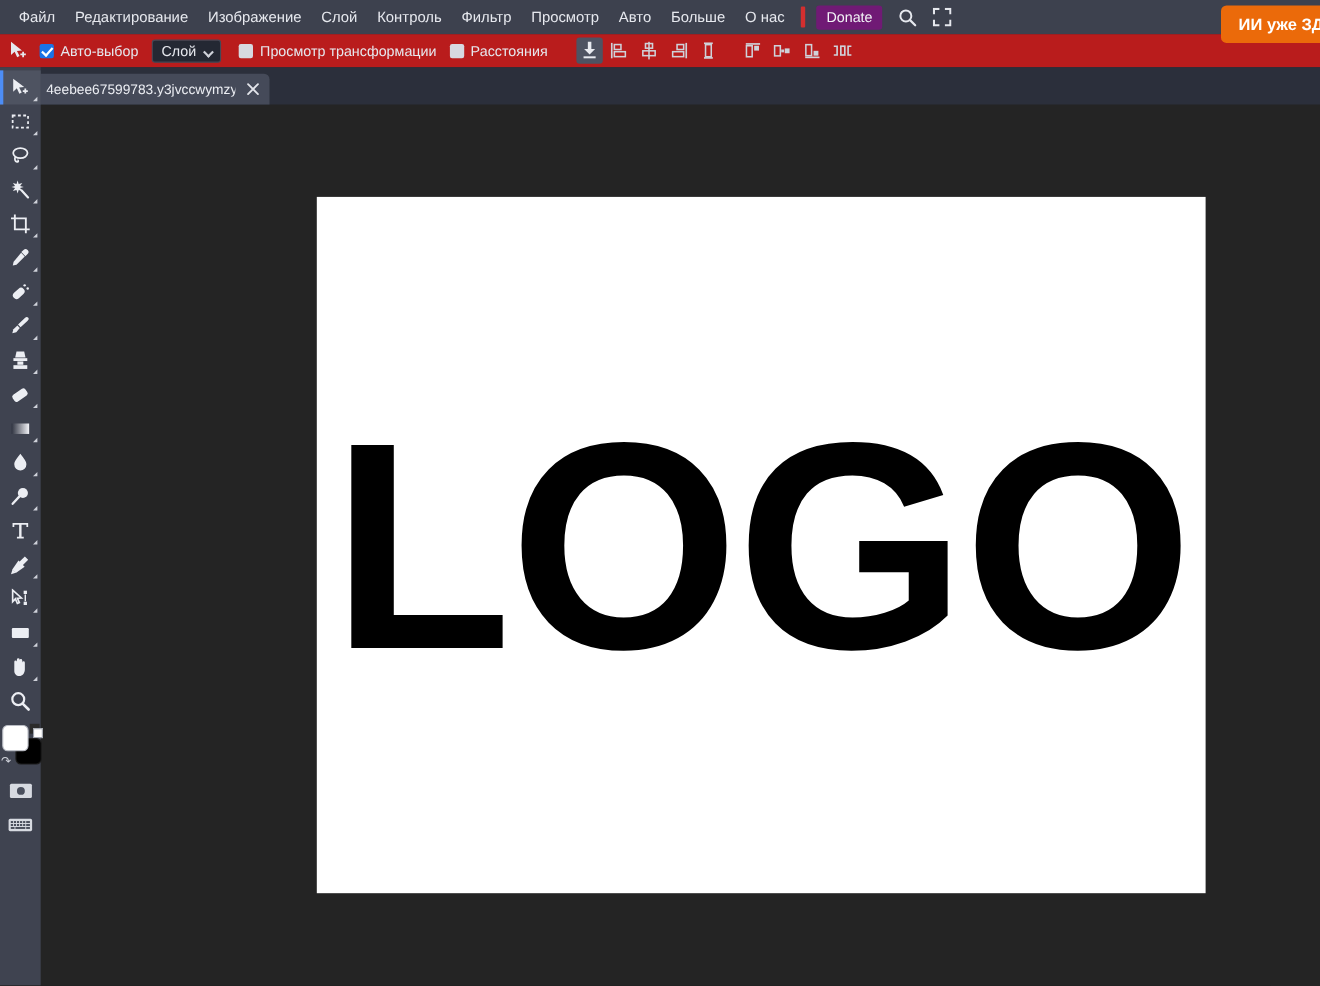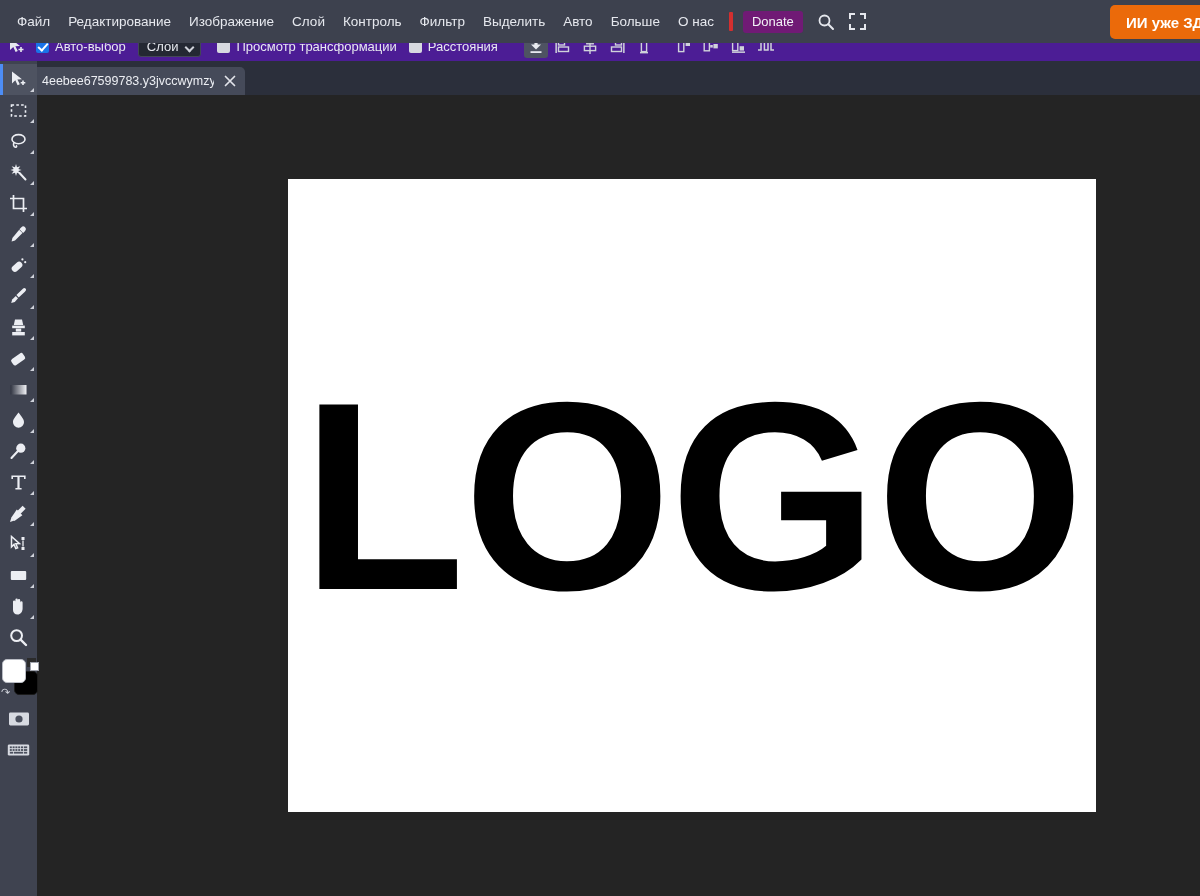--- a/index.html
+++ b/index.html
@@ -17,21 +17,21 @@
     width: 1200px;
     height: 896px;
     background: #242424;
   }
 
   
   .menubar {
     position: absolute;
     top: 0; left: 0;
     width: 1200px;
-    height: 43px;
+    height: 31px;
     background: #3d414e;
     display: flex;
     align-items: center;
     padding-left: 8px;
     z-index: 30;
   }
   .menu-item {
     color: #e6e8ee;
     font-size: 13.5px;
     line-height: 31px;
@@ -83,21 +83,21 @@
     z-index: 40;
     cursor: pointer;
   }
 
   
   .optbar {
     position: absolute;
     top: 31px; left: 0;
     width: 1200px;
     height: 30px;
-    background: #4c1d95;
+    background: #b91c1c;
     display: flex;
     align-items: center;
     padding-left: 6px;
     z-index: 25;
   }
   .opt-tool-icon {
     width: 22px; height: 22px;
     display: flex; align-items: center; justify-content: center;
     margin-right: 8px;
     cursor: pointer;
@@ -326,21 +326,21 @@
 
 <div id="app">
 
   <div class="menubar">
     <div class="menu-item">Файл</div>
     <div class="menu-item">Редактирование</div>
     <div class="menu-item">Изображение</div>
     <div class="menu-item">Слой</div>
     <div class="menu-item">Контроль</div>
     <div class="menu-item">Фильтр</div>
-    <div class="menu-item">Выделить</div>
+    <div class="menu-item">Просмотр</div>
     <div class="menu-item">Авто</div>
     <div class="menu-item">Больше</div>
     <div class="menu-item">О нас</div>
 
     <div class="donate-sep"></div>
     <div class="donate-btn">Donate</div>
 
     <div class="mb-icon">
       <svg width="18" height="18" viewBox="0 0 18 18">
         <circle cx="7.5" cy="7.5" r="5" fill="none" stroke="#e6e8ee" stroke-width="1.8"></circle>

